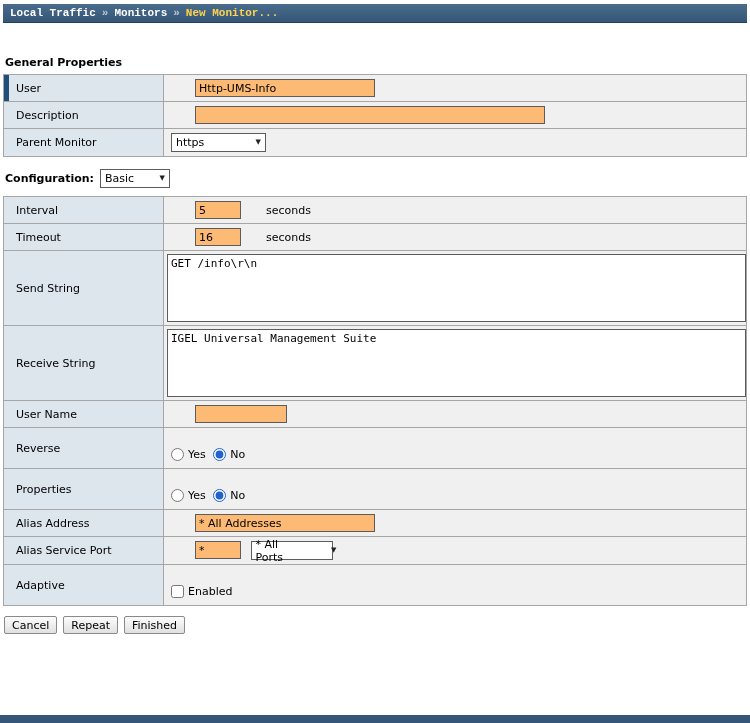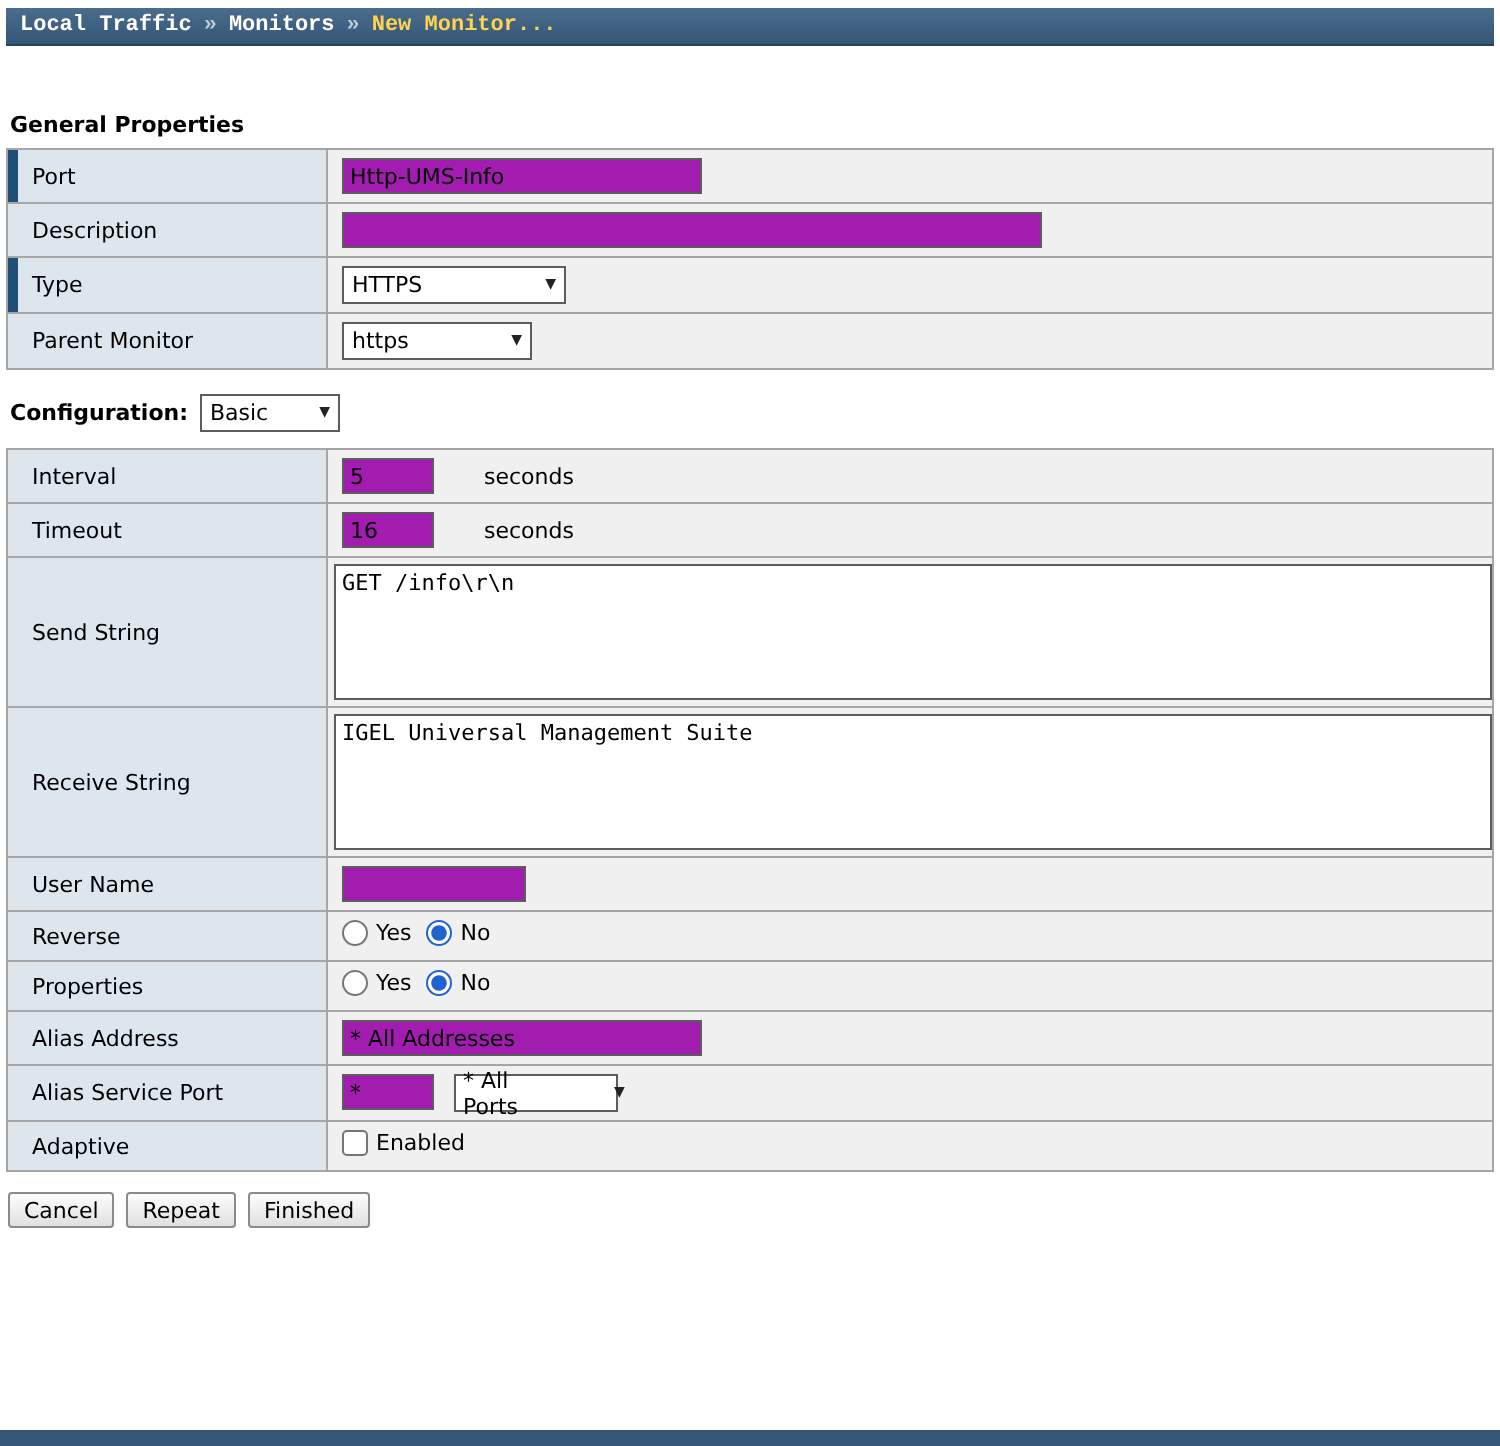--- a/index.html
+++ b/index.html
@@ -24,21 +24,21 @@
   .section-heading { font-weight: bold; margin: 33px 0 5px 5px; font-size: 11px; }
 
   table.props { border-collapse: collapse; width: 744px; margin: 0 3px; table-layout: fixed; }
   .props td { border: 1px solid #a6a6a6; vertical-align: middle; }
   td.lbl { background: #dde5ed; width: 160px; padding: 5px 6px 5px 12px; position: relative; }
   td.val { background: #f0f0f0; padding: 4px 7px; }
   .req-bar { position: absolute; left: 0; top: 0; bottom: 0; width: 5px; background: #1f4e79; }
 
   input.text {
     font-family: "DejaVu Sans", "Liberation Sans", sans-serif; font-size: 11px;
-    height: 18px; border: 1px solid #5c5c5c; background: #a21caf; padding: 0 3px;
+    height: 18px; border: 1px solid #5c5c5c; background: #fdba74; padding: 0 3px; margin-left: 24px;
   }
   .w180 { width: 180px; } .w350 { width: 350px; } .w46 { width: 46px; } .w92 { width: 92px; }
 
   .select {
     display: inline-flex; align-items: center; justify-content: space-between;
     border: 1px solid #5c5c5c; background: #fff; height: 19px; padding: 0 4px;
     font-size: 11px; gap: 6px; vertical-align: middle; cursor: default;
   }
   .select .arrow { font-size: 7px; color: #222; line-height: 1; }
   .sw110 { width: 112px; } .sw95 { width: 95px; } .sw68 { width: 70px; } .sw80 { width: 82px; gap: 48px; }
@@ -47,21 +47,21 @@
     font-family: "DejaVu Sans Mono", "Liberation Mono", monospace; font-size: 11px;
     border: 1px solid #5c5c5c; background: #fff; resize: none; display: block;
     width: 100%; padding: 2px 3px; overflow: hidden;
   }
   .h68 { height: 68px; } .h58 { height: 58px; }
 
   .config-row { display: flex; align-items: center; gap: 6px; margin: 12px 3px 8px 5px; }
   .config-label { font-weight: bold; }
 
   .suffix { margin-left: 25px; }
-  label.opt { display: inline-flex; align-items: flex-end; gap: 2px; margin-right: 4px; }
+  label.opt { display: inline-flex; align-items: flex-end; gap: 2px; margin-right: 4px; margin-top: 16px; }
   input[type="radio"], input[type="checkbox"] { accent-color: #1f62d0; margin: 0 2px 0 0; width: 13px; height: 13px; }
 
   .button-row { margin: 10px 0 0 4px; display: flex; gap: 6px; }
   button.btn {
     font-family: "DejaVu Sans", "Liberation Sans", sans-serif; font-size: 11px;
     padding: 1px 7px; height: 18px; border: 1px solid #8a8a8a; border-radius: 2px;
     background: linear-gradient(#fdfdfd, #e0e0e0); cursor: pointer;
   }
   .bottombar { position: absolute; left: 0; right: 0; bottom: 0; height: 8px; background: #355676; }
 </style>
@@ -76,44 +76,32 @@
   <span class="crumb-current">New Monitor...</span>
 </div>
 
 <div class="section-heading">General Properties</div>
 
 <table class="props">
   <tbody>
       <tr>
     <td class="lbl">
       <div class="req-bar"></div>
-      <span>Port</span>
+      <span>User</span>
     </td>
     <td class="val">
       <input class="text w180" type="text" value="Http-UMS-Info" style="">
     </td>
   </tr>
   <tr>
     <td class="lbl">
       <span>Description</span>
     </td>
     <td class="val">
       <input class="text w350" type="text" value="" style="">
-    </td>
-  </tr>
-  <tr>
-    <td class="lbl">
-      <div class="req-bar"></div>
-      <span>Type</span>
-    </td>
-    <td class="val">
-      <div class="select sw110">
-        <span>HTTPS</span>
-        <span class="arrow">▼</span>
-      </div>
     </td>
   </tr>
   <tr>
     <td class="lbl">
       <span>Parent Monitor</span>
     </td>
     <td class="val">
       <div class="select sw95">
         <span>https</span>
         <span class="arrow">▼</span>

